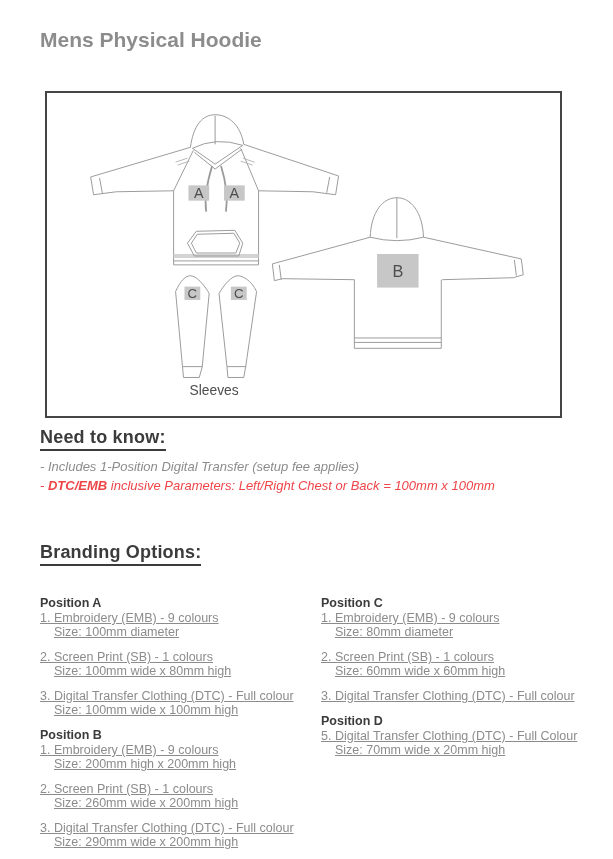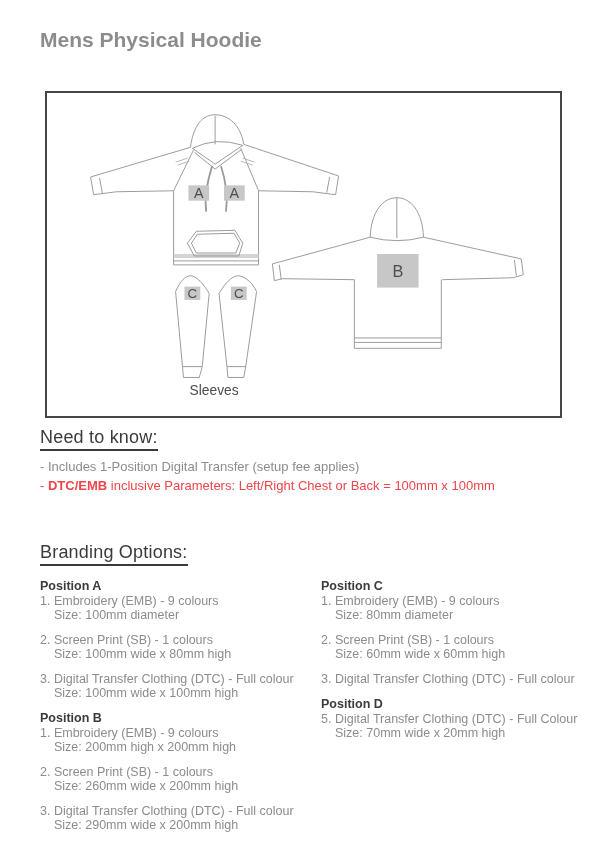--- a/index.html
+++ b/index.html
@@ -21,37 +21,37 @@
   .title-block h1{font-size:24px;line-height:26px;font-weight:bold;color:var(--dark);letter-spacing:.2px;}
   .title-block h2{font-size:21px;line-height:24px;font-weight:bold;color:var(--gray);margin-top:3px;}
 
   .diagram-box{
     position:absolute;left:45px;top:91px;width:517px;height:327px;
     border:2px solid #454545;background:#ffffff;
   }
   .diagram-box svg{display:block;width:100%;height:100%;}
 
   .section-heading{
-    display:inline-block;font-size:18px;line-height:19px;font-weight:normal;color:var(--dark);
+    display:inline-block;font-size:18px;line-height:19px;font-weight:bold;color:var(--dark);
     border-bottom:2px solid var(--dark);padding-bottom:2px;letter-spacing:.2px;
   }
   .need-section{position:absolute;left:40px;top:428px;width:540px;}
-  .ntk-list{margin-top:7px;}
+  .ntk-list{margin-top:7px;font-style:italic;}
   .ntk-line{font-size:13px;line-height:18.5px;color:var(--gray);}
   .ntk-line.red{color:var(--red);}
   .ntk-line b{font-weight:bold;}
 
   .branding-section{position:absolute;left:40px;top:543px;width:545px;}
-  .branding-cols{display:flex;margin-top:13px;}
+  .branding-cols{display:flex;margin-top:30px;}
   .branding-col{width:281px;}
   .branding-col:last-child{flex:1;width:auto;}
   .pos-block{margin-bottom:11px;}
   .pos-heading{font-size:12.5px;line-height:14px;font-weight:bold;color:var(--dark);margin-bottom:1px;}
   .pos-option{margin-bottom:11px;}
-  .opt-line1,.opt-line2{font-size:12.5px;line-height:14px;color:var(--gray);}
+  .opt-line1,.opt-line2{font-size:12.5px;line-height:14px;color:var(--gray);text-decoration:underline;}
   .opt-line2{padding-left:14px;}
 
   .draw{stroke:var(--line);stroke-width:1;fill:none;}
   .draw-thin{stroke:#b8b8b8;stroke-width:1;fill:none;}
   .hem{stroke:#d4d4d4;stroke-width:4;fill:none;}
   .string{stroke:#9a9a9a;stroke-width:1.8;fill:none;}
   .marker-rect{fill:var(--marker);}
   .marker-text{fill:var(--marker-text);font-family:"Liberation Sans","DejaVu Sans",sans-serif;}
   .sleeves-label{fill:#4d4d4d;font-size:14px;font-family:"Liberation Sans","DejaVu Sans",sans-serif;}
 </style>

